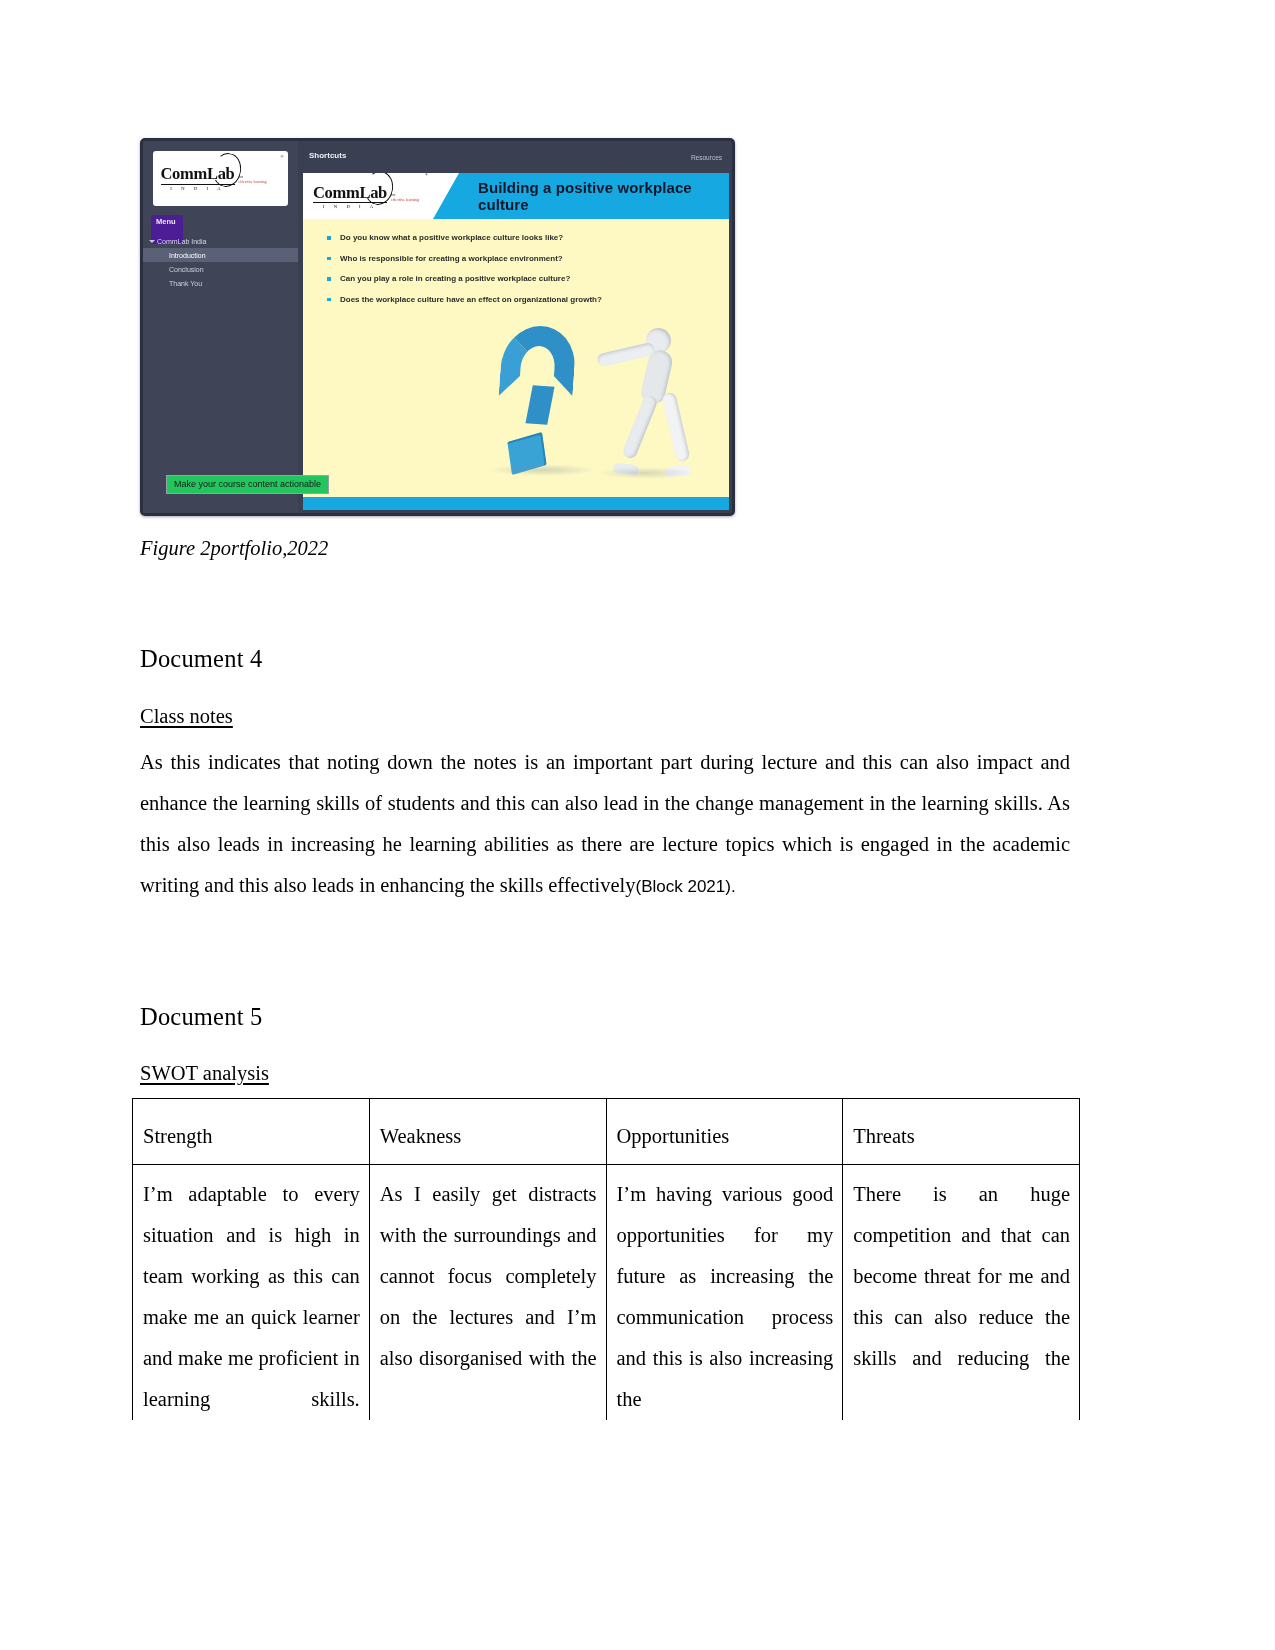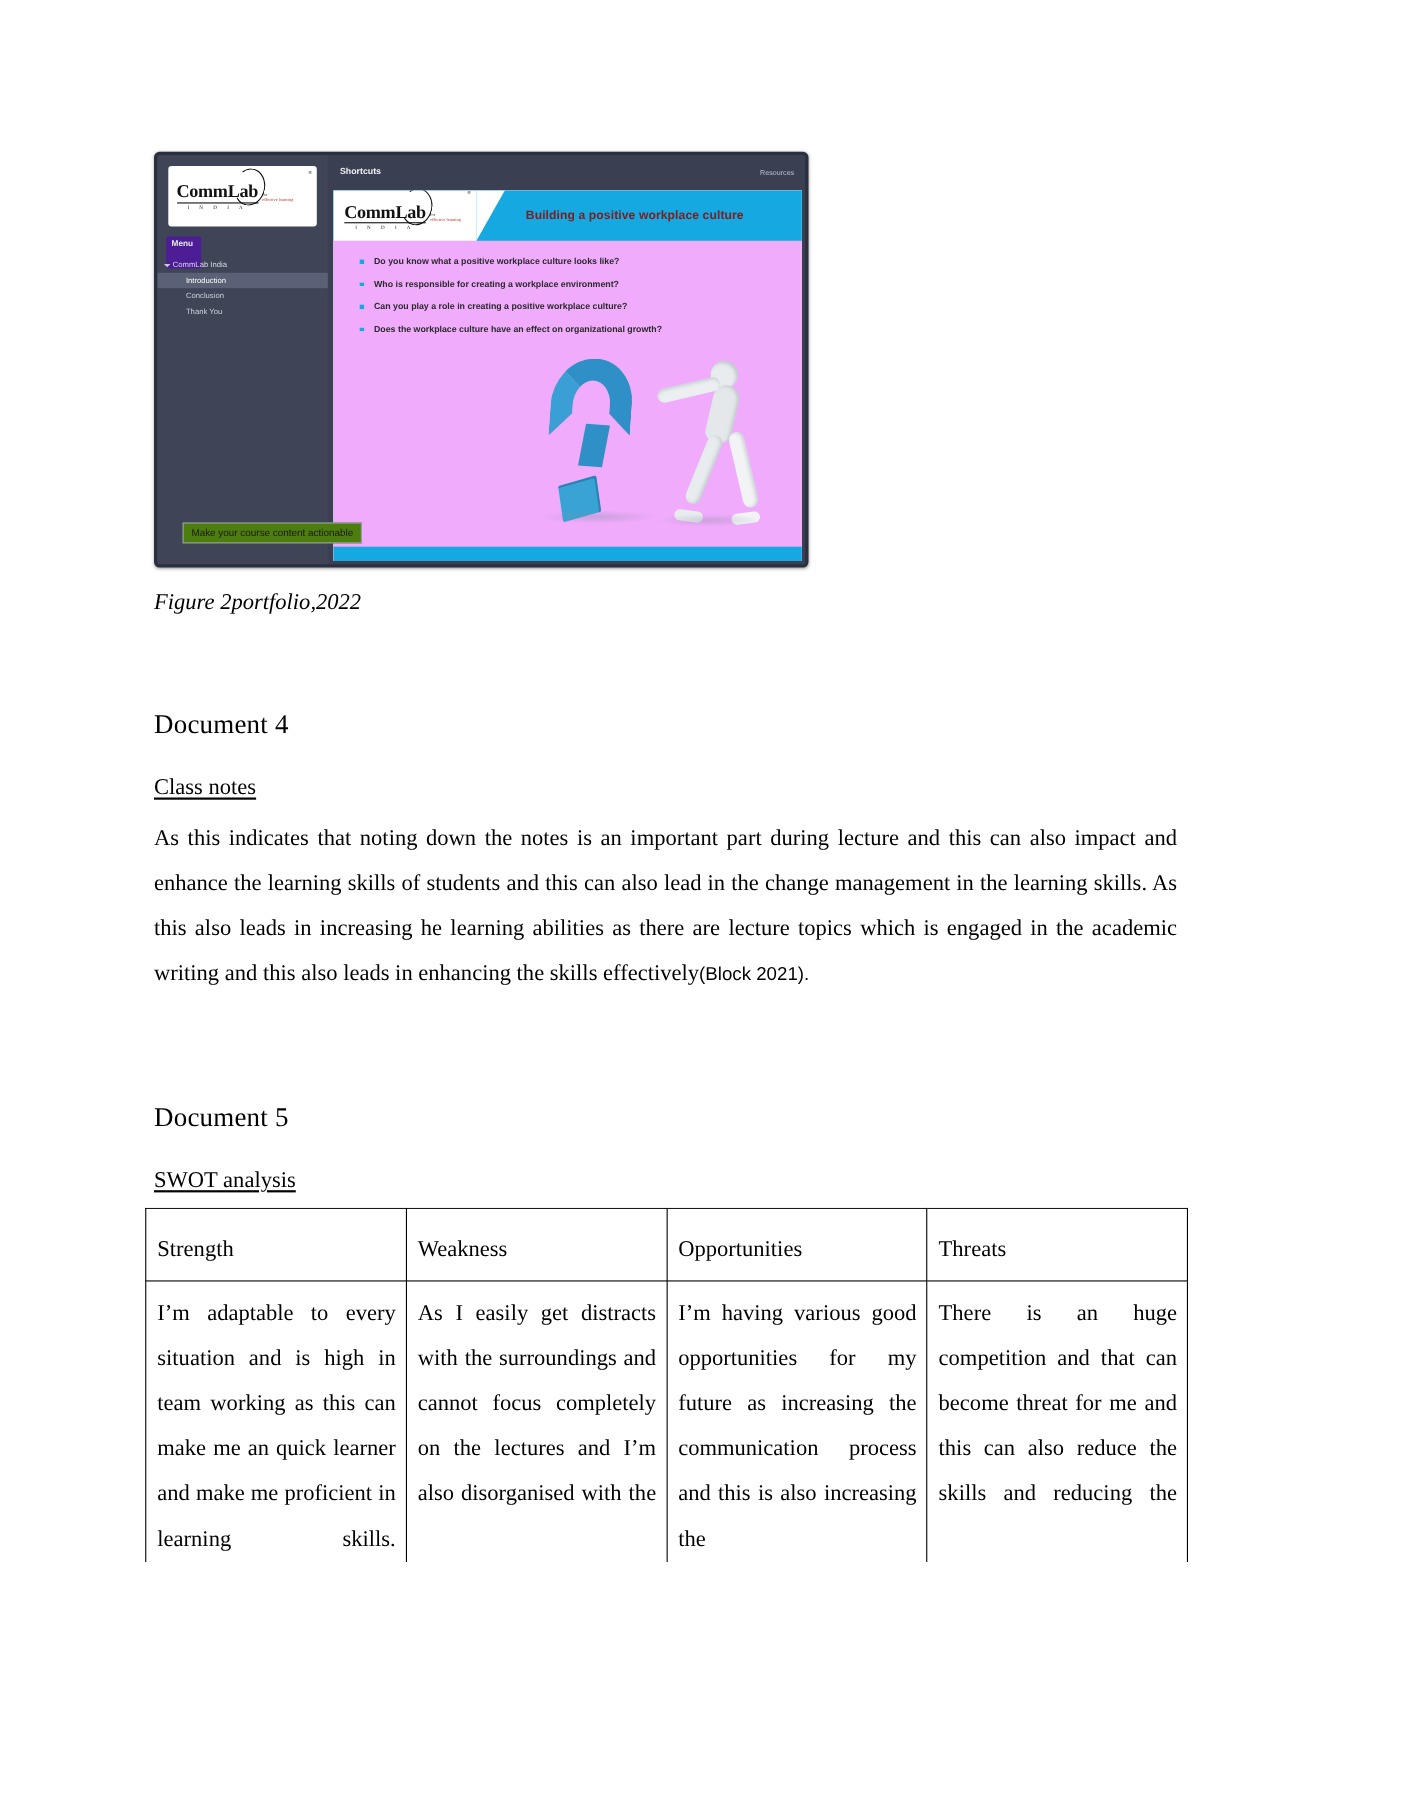--- a/index.html
+++ b/index.html
@@ -196,29 +196,29 @@
     display: flex;
     align-items: center;
   }
   .slide-title {
     position: absolute;
     left: 175px; top: 0;
     height: 46px;
     display: flex;
     align-items: center;
     font-family: "Liberation Sans", sans-serif;
-    font-size: 11px;
+    font-size: 15px;
     font-weight: bold;
-    color: #7f1d1d;
+    color: #0f172a;
     letter-spacing: .1px;
   }
   .slide-body {
     position: relative;
     height: calc(100% - 46px);
-    background: #f0abfc;
+    background: #fef9c3;
   }
   .bullets {
     position: absolute;
     left: 24px; top: 14px;
     right: 10px;
     margin: 0;
     padding: 0;
     list-style: none;
   }
   .bullets li {
@@ -356,21 +356,21 @@
 
   .slide-footer {
     position: absolute;
     left: 0; right: 0; bottom: 0;
     height: 13px;
     background: #16a9e1;
   }
   .tooltip {
     position: absolute;
     left: 23px; bottom: 19px;
-    background: #4d7c0f;
+    background: #22c55e;
     border: 1px solid #9aa0aa;
     font-family: "Liberation Sans", sans-serif;
     font-size: 9px;
     color: #1a1a1a;
     padding: 3px 7px 4px 7px;
     white-space: nowrap;
     z-index: 9;
   }
 
   

